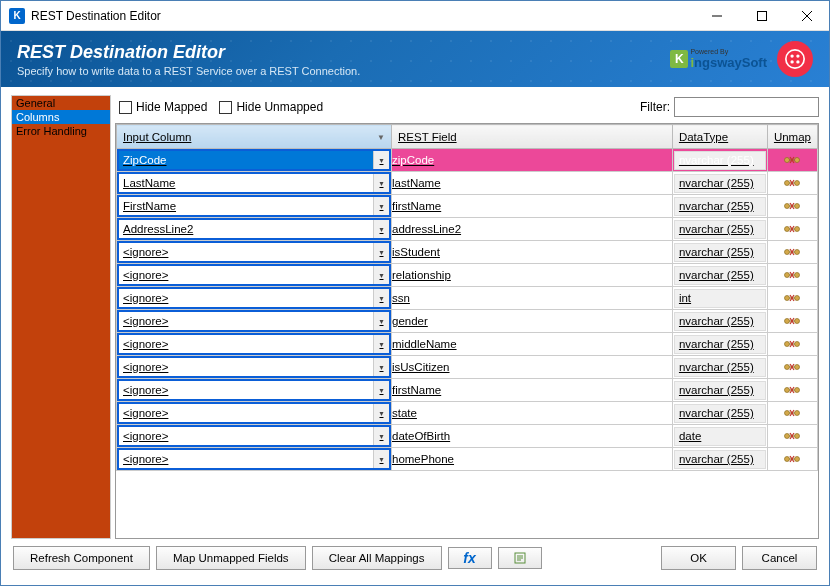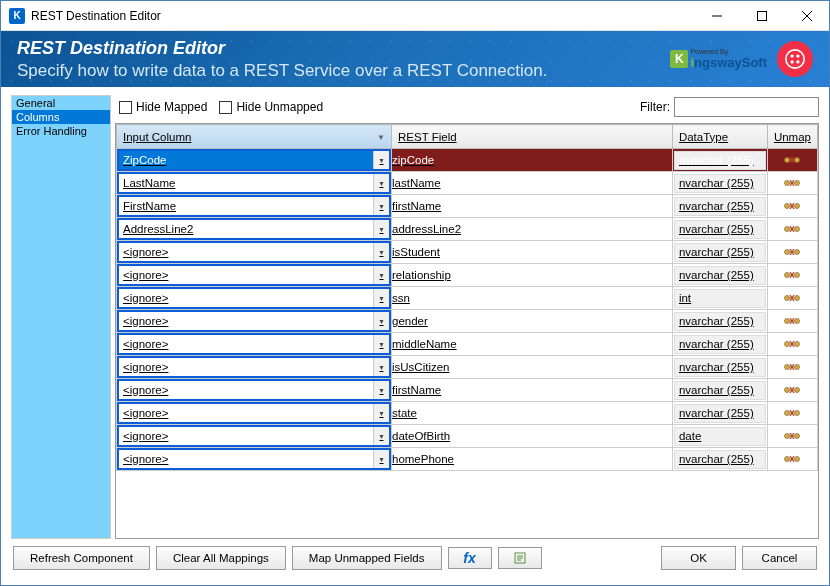--- a/index.html
+++ b/index.html
@@ -7,47 +7,47 @@
 .titlebar { height: 30px; display: flex; align-items: center; padding: 0 0 0 8px; background: #fff; border-bottom: 1px solid #e0e0e0; }
 .titlebar-icon { width: 16px; height: 16px; background: #0066cc; display: flex; align-items: center; justify-content: center; color: #fff; font-size: 10px; font-weight: bold; border-radius: 2px; margin-right: 6px; }
 .titlebar-text { font-size: 12px; flex: 1; }
 .win-controls { display: flex; height: 30px; }
 .win-btn { width: 45px; height: 30px; display: flex; align-items: center; justify-content: center; cursor: pointer; }
 
 .header-banner { height: 56px; background: linear-gradient(135deg, #0b5394 0%, #1a6cb3 40%, #2980d4 100%); position: relative; display: flex; align-items: center; padding: 0 16px; overflow: hidden; }
 .header-banner::before { content: ''; position: absolute; inset: 0; background-image: radial-gradient(circle, rgba(255,255,255,0.15) 1px, transparent 1px); background-size: 20px 20px; opacity: 0.5; }
 .header-text { position: relative; z-index: 1; }
 .header-title { color: #fff; font-size: 18px; font-weight: bold; font-style: italic; }
-.header-sub { color: #d5e7f5; font-size: 17px; margin-top: 2px; }
+.header-sub { color: #d5e7f5; font-size: 11px; margin-top: 2px; }
 .header-logos { position: relative; z-index: 1; margin-left: auto; display: flex; align-items: center; gap: 10px; }
 .logo-kw { display: flex; align-items: center; gap: 2px; }
 .logo-kw-brand { font-size: 13px; font-weight: bold; color: #0b5394; }
 .logo-kw-brand span { color: #7fb942; }
 .logo-tw { width: 36px; height: 36px; border-radius: 50%; background: #f22f46; display: flex; align-items: center; justify-content: center; }
 .logo-tw svg { width: 20px; height: 20px; }
 
 .main-area { display: flex; height: 452px; padding: 8px 10px 0 10px; gap: 4px; }
-.sidebar { width: 100px; border: 1px solid #ccc; background: #7dd3fc; font-size: 11px; }
+.sidebar { width: 100px; border: 1px solid #ccc; background: #c2410c; font-size: 11px; }
 .sidebar-item { padding: 1px 4px; cursor: pointer; }
 .sidebar-item.selected { background: #0078d7; color: #fff; }
 
 .content { flex: 1; display: flex; flex-direction: column; }
 .toolbar { display: flex; align-items: center; gap: 12px; padding: 2px 0 6px 4px; font-size: 12px; }
 .chk { display: flex; align-items: center; gap: 4px; cursor: pointer; }
 .chk-box { width: 13px; height: 13px; border: 1px solid #333; background: #fff; }
 .filter-wrap { margin-left: auto; display: flex; align-items: center; gap: 4px; }
 .filter-input { width: 145px; height: 20px; border: 1px solid #888; padding: 0 4px; font-size: 12px; }
 
 .grid-wrap { flex: 1; border: 1px solid #999; overflow: auto; }
 .grid { width: 100%; border-collapse: collapse; font-size: 11.5px; text-decoration: underline; }
 .grid th { background: linear-gradient(#f8f8f8, #e8e8e8); border: 1px solid #bbb; padding: 4px 6px; text-align: left; font-weight: normal; height: 24px; position: relative; }
 .grid th.input-col { background: linear-gradient(#d4e7f7, #b8d6ee); }
 .grid th .sort-arrow { position: absolute; right: 6px; top: 50%; transform: translateY(-50%); font-size: 8px; color: #666; }
 .grid td { border: 1px solid #ccc; padding: 0; height: 22px; vertical-align: middle; }
-.grid tr.selected td { background: #7f1d1d; color: #fff; }
+.grid tr.selected td { background: #ec4899; color: #fff; }
 .grid tr.selected .dropdown-cell { background: #0078d7; }
 
 .dropdown-cell { display: flex; align-items: center; border: 2px solid #0b5ed7; margin: 0; height: 22px; background: #fff; }
 .grid tr.selected .dropdown-cell { border-color: #0b5ed7; }
 .dropdown-text { flex: 1; padding: 0 4px; color: #000; overflow: hidden; white-space: nowrap; }
 .grid tr.selected .dropdown-text { background: #0078d7; color: #fff; }
 .dropdown-arrow { width: 16px; display: flex; align-items: center; justify-content: center; color: #444; font-size: 8px; background: #f0f0f0; align-self: stretch; border-left: 1px solid #ccc; }
 
 .plain-cell { padding: 0 6px; }
 .datatype-cell { background: #f0f0f0; border: 1px solid #ddd; margin: 1px; padding: 0 4px; height: 19px; display: flex; align-items: center; }
@@ -442,22 +442,22 @@
                 </span></td>
             </tr>
           </tbody>
       </table>
     </div>
   </div>
 </div>
 
 <div class="footer">
   <button class="btn">Refresh Component</button>
+  <button class="btn">Map Unmapped Fields</button>
   <button class="btn">Clear All Mappings</button>
-  <button class="btn">Map Unmapped Fields</button>
   <div class="fx-btn" style="color:#0066cc;font-style:italic;font-weight:bold">fx</div>
   <div class="fx-btn">
       <svg width="12" height="12" viewBox="0 0 12 12">
         <rect x="1" y="1" width="10" height="10" fill="none" stroke="#5a8f3c" stroke-width="1"></rect>
         <line x1="3" y1="4" x2="9" y2="4" stroke="#5a8f3c"></line>
         <line x1="3" y1="6" x2="9" y2="6" stroke="#5a8f3c"></line>
         <line x1="3" y1="8" x2="7" y2="8" stroke="#5a8f3c"></line>
       </svg>
     </div>
   <div class="spacer"></div>

